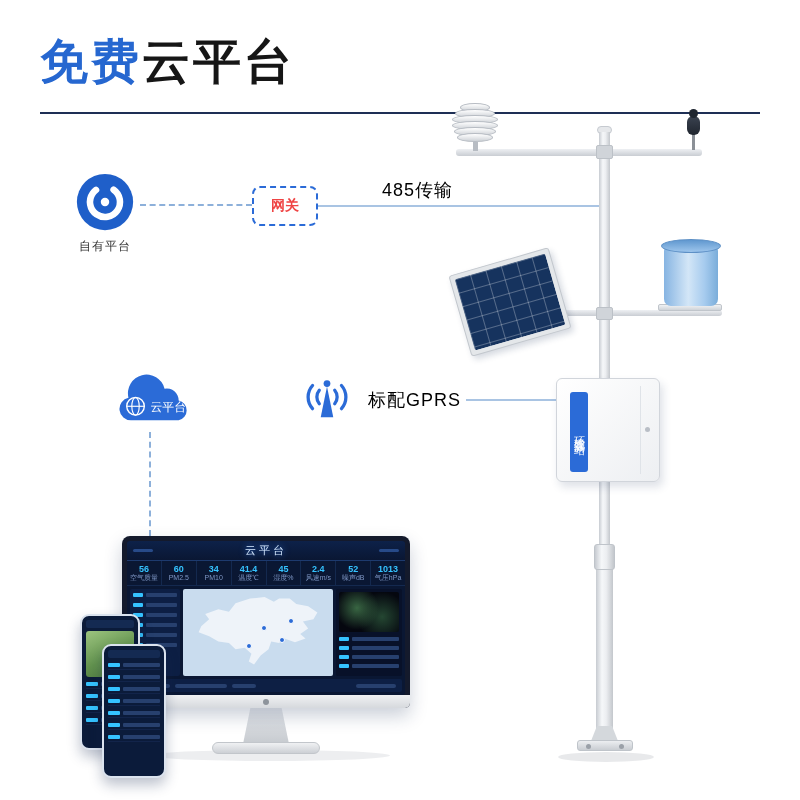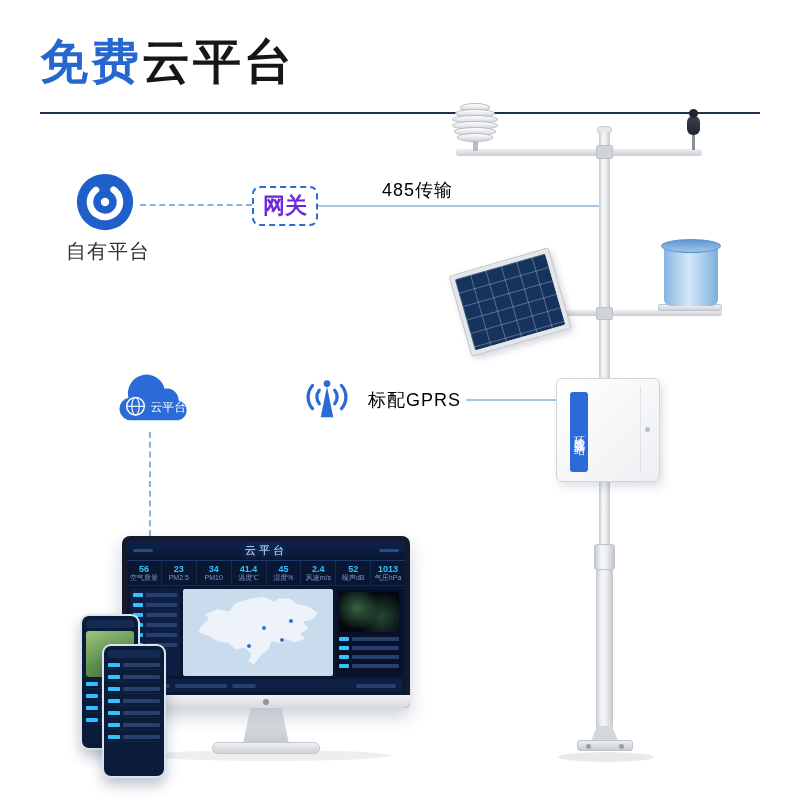--- a/index.html
+++ b/index.html
@@ -13,25 +13,25 @@
   .headline { font-size:48px; font-weight:bold; color:#161616; letter-spacing:3px; line-height:1.15; }
   .headline .hl { color:#2667d0; }
   .subtitle { font-size:20px; color:#595959; letter-spacing:2px; padding-bottom:9px; }
   .rule { position:absolute; left:40px; top:112px; width:720px; height:2px; background:#1e2f55; }
 
   
   .line { position:absolute; height:2px; background:#a9c4e3; z-index:1; }
   .dash-h { position:absolute; border-top:2px dashed #8db0da; z-index:1; }
   .dash-v { position:absolute; border-left:2px dashed #8db0da; z-index:1; }
   .diagram-label { position:absolute; font-size:18px; color:#000000; letter-spacing:1px; z-index:2; }
-  .small-label { position:absolute; font-size:20px; color:#333; text-align:right; letter-spacing:1px; }
+  .small-label { position:absolute; font-size:12px; color:#333; text-align:center; letter-spacing:1px; }
 
   .gateway { position:absolute; left:252px; top:186px; width:66px; height:40px; background:#fff;
              border:2px dashed #2b6bd7; border-radius:8px; display:flex; align-items:center;
-             justify-content:center; color:#6d28d9; font-size:22px; font-weight:bold; z-index:2; }
+             justify-content:center; color:#ef4444; font-size:14px; font-weight:bold; z-index:2; }
 
   
   .metal-v { background:linear-gradient(90deg,#c7cbd1,#f5f7f9 35%,#eceef1 60%,#c3c7cc); }
   .metal-h { background:linear-gradient(#eef0f3,#c9cdd3); }
   .pole-upper { position:absolute; left:599px; top:132px; width:11px; height:420px; z-index:2; }
   .pole-cap { position:absolute; left:597px; top:126px; width:15px; height:8px; border-radius:4px;
               background:#e6e8eb; border:1px solid #c6cad0; z-index:2; }
   .pole-collar { position:absolute; left:594px; top:544px; width:21px; height:26px; border-radius:3px;
                  border:1px solid #bfc4ca; z-index:3; }
   .pole-lower { position:absolute; left:596px; top:566px; width:17px; height:164px; z-index:2; }
@@ -249,21 +249,21 @@
         <div class="dash-title">云平台</div>
         <div class="hbar"></div>
       </div>
 
       <div class="stats">
         <div class="stat">
             <div class="v">56</div>
             <div class="l">空气质量</div>
           </div>
         <div class="stat">
-            <div class="v">23</div>
+            <div class="v">60</div>
             <div class="l">PM2.5</div>
           </div>
         <div class="stat">
             <div class="v">34</div>
             <div class="l">PM10</div>
           </div>
         <div class="stat">
             <div class="v">41.4</div>
             <div class="l">温度℃</div>
           </div>

